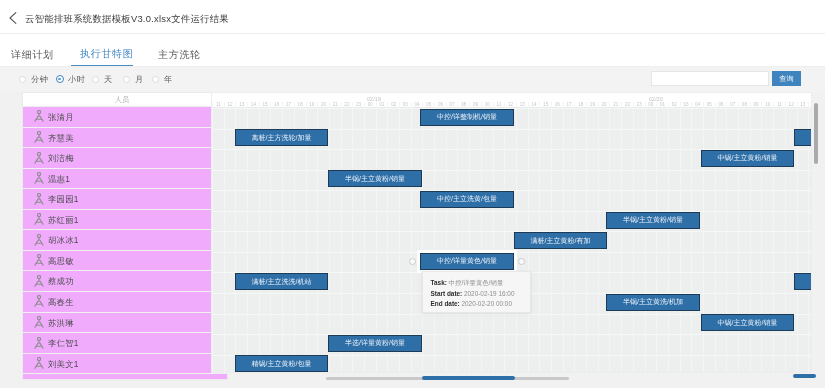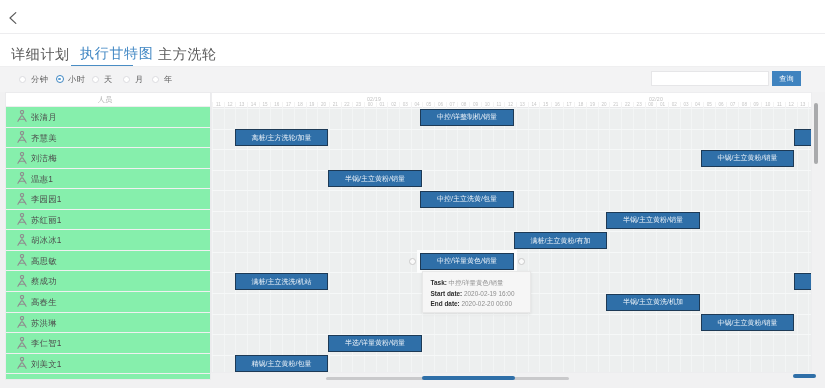--- a/index.html
+++ b/index.html
@@ -9,21 +9,21 @@
 
   
   .header{position:absolute;left:0;top:0;width:825px;height:33px;background:#fff;}
   .hdr-sep{position:absolute;left:0;top:33px;width:825px;height:1px;background:#ededef;}
   .back-icon{position:absolute;left:8px;top:12px;width:10px;height:12px;}
   .hdr-title{position:absolute;left:25px;top:12px;font-size:9.4px;color:#3c3c3c;letter-spacing:0.25px;
              white-space:nowrap;line-height:14px;}
 
   
   .tabbar{position:absolute;left:0;top:34px;width:825px;height:33px;background:#fff;}
-  .tab{position:absolute;top:14px;font-size:14px;letter-spacing:.7px;color:#575757;white-space:nowrap;
+  .tab{position:absolute;top:14px;font-size:10px;letter-spacing:.7px;color:#575757;white-space:nowrap;
        line-height:13px;}
   .tab.active{color:#3f86c3;font-family:Liberation Mono, monospace;}
   .tab-underline{position:absolute;height:2px;background:#4a8dc4;}
   .tabbar-line{position:absolute;left:0;top:66px;width:825px;height:1px;background:#efeff0;}
 
   
   .ctrlrow{position:absolute;left:0;top:67px;width:825px;height:25px;background:#f3f3f4;}
   .radio{position:absolute;top:7px;height:11px;}
   .radio .dot{position:absolute;left:0;top:1.5px;width:7px;height:7px;border-radius:50%;
               border:1px solid #dcdce0;background:#fff;box-sizing:border-box;}
@@ -35,21 +35,21 @@
   .radio .lbl{position:absolute;left:12px;top:0;font-size:8.2px;color:#5e5e5e;
               white-space:nowrap;line-height:11px;letter-spacing:.5px;}
 
   .searchbox{position:absolute;left:651px;top:4px;width:118px;height:15px;background:#fff;
              border:1px solid #e6e6e8;box-sizing:border-box;}
   .searchbtn{position:absolute;left:772px;top:4px;width:29px;height:15px;background:#3f83bf;
              color:#fff;font-size:7.2px;display:flex;align-items:center;justify-content:center;
              box-sizing:border-box;letter-spacing:0px;}
 
   
-  .leftpane{position:absolute;left:5px;top:92px;width:206px;height:288px;background:#86efac;
+  .leftpane{position:absolute;left:22px;top:92px;width:206px;height:288px;background:#f0abfc;
             border:1px solid #ebebed;box-sizing:border-box;overflow:hidden;}
   .left-head{position:absolute;left:0;top:0;width:100%;height:14px;
              border-bottom:1px solid #ededee;box-sizing:border-box;background:#fff;}
   .left-head span{position:absolute;left:0;right:6px;top:2px;font-size:7.2px;color:#adadad;
                   text-align:center;line-height:9px;}
   .row{position:absolute;left:0;width:100%;height:20.56px;box-sizing:border-box;
        border-bottom:1px solid #f0f0f1;}
   .row .pic{position:absolute;left:11px;top:3.4px;width:10px;height:12px;}
   .row .nm{position:absolute;left:25px;top:4px;font-size:8.4px;color:#4d4d4d;white-space:nowrap;
            line-height:12px;letter-spacing:.2px;}
@@ -87,20 +87,21 @@
 </style>
 </head>
 <body>
 
 <div class="page">
 
   <div class="header">
     <svg class="back-icon" viewBox="0 0 10 12">
       <path d="M7.8 0.6 L2.0 6 L7.8 11.4" fill="none" stroke="#5a5a5a" stroke-width="1.15" stroke-linecap="round" stroke-linejoin="round"></path>
     </svg>
+    <div class="hdr-title">云智能排班系统数据模板V3.0.xlsx文件运行结果</div>
   </div>
   <div class="hdr-sep"></div>
 
   <div class="tabbar" id="tabbar">
       <div class="tab" style="left: 11px;">详细计划</div>
       <div class="tab active" style="left: 80px;">执行甘特图</div>
       <div class="tab-underline" style="left: 71px; top: 31px; width: 62px;"></div>
       <div class="tab" style="left: 158px;">主方洗轮</div>
     </div>
   <div class="tabbar-line"></div>

